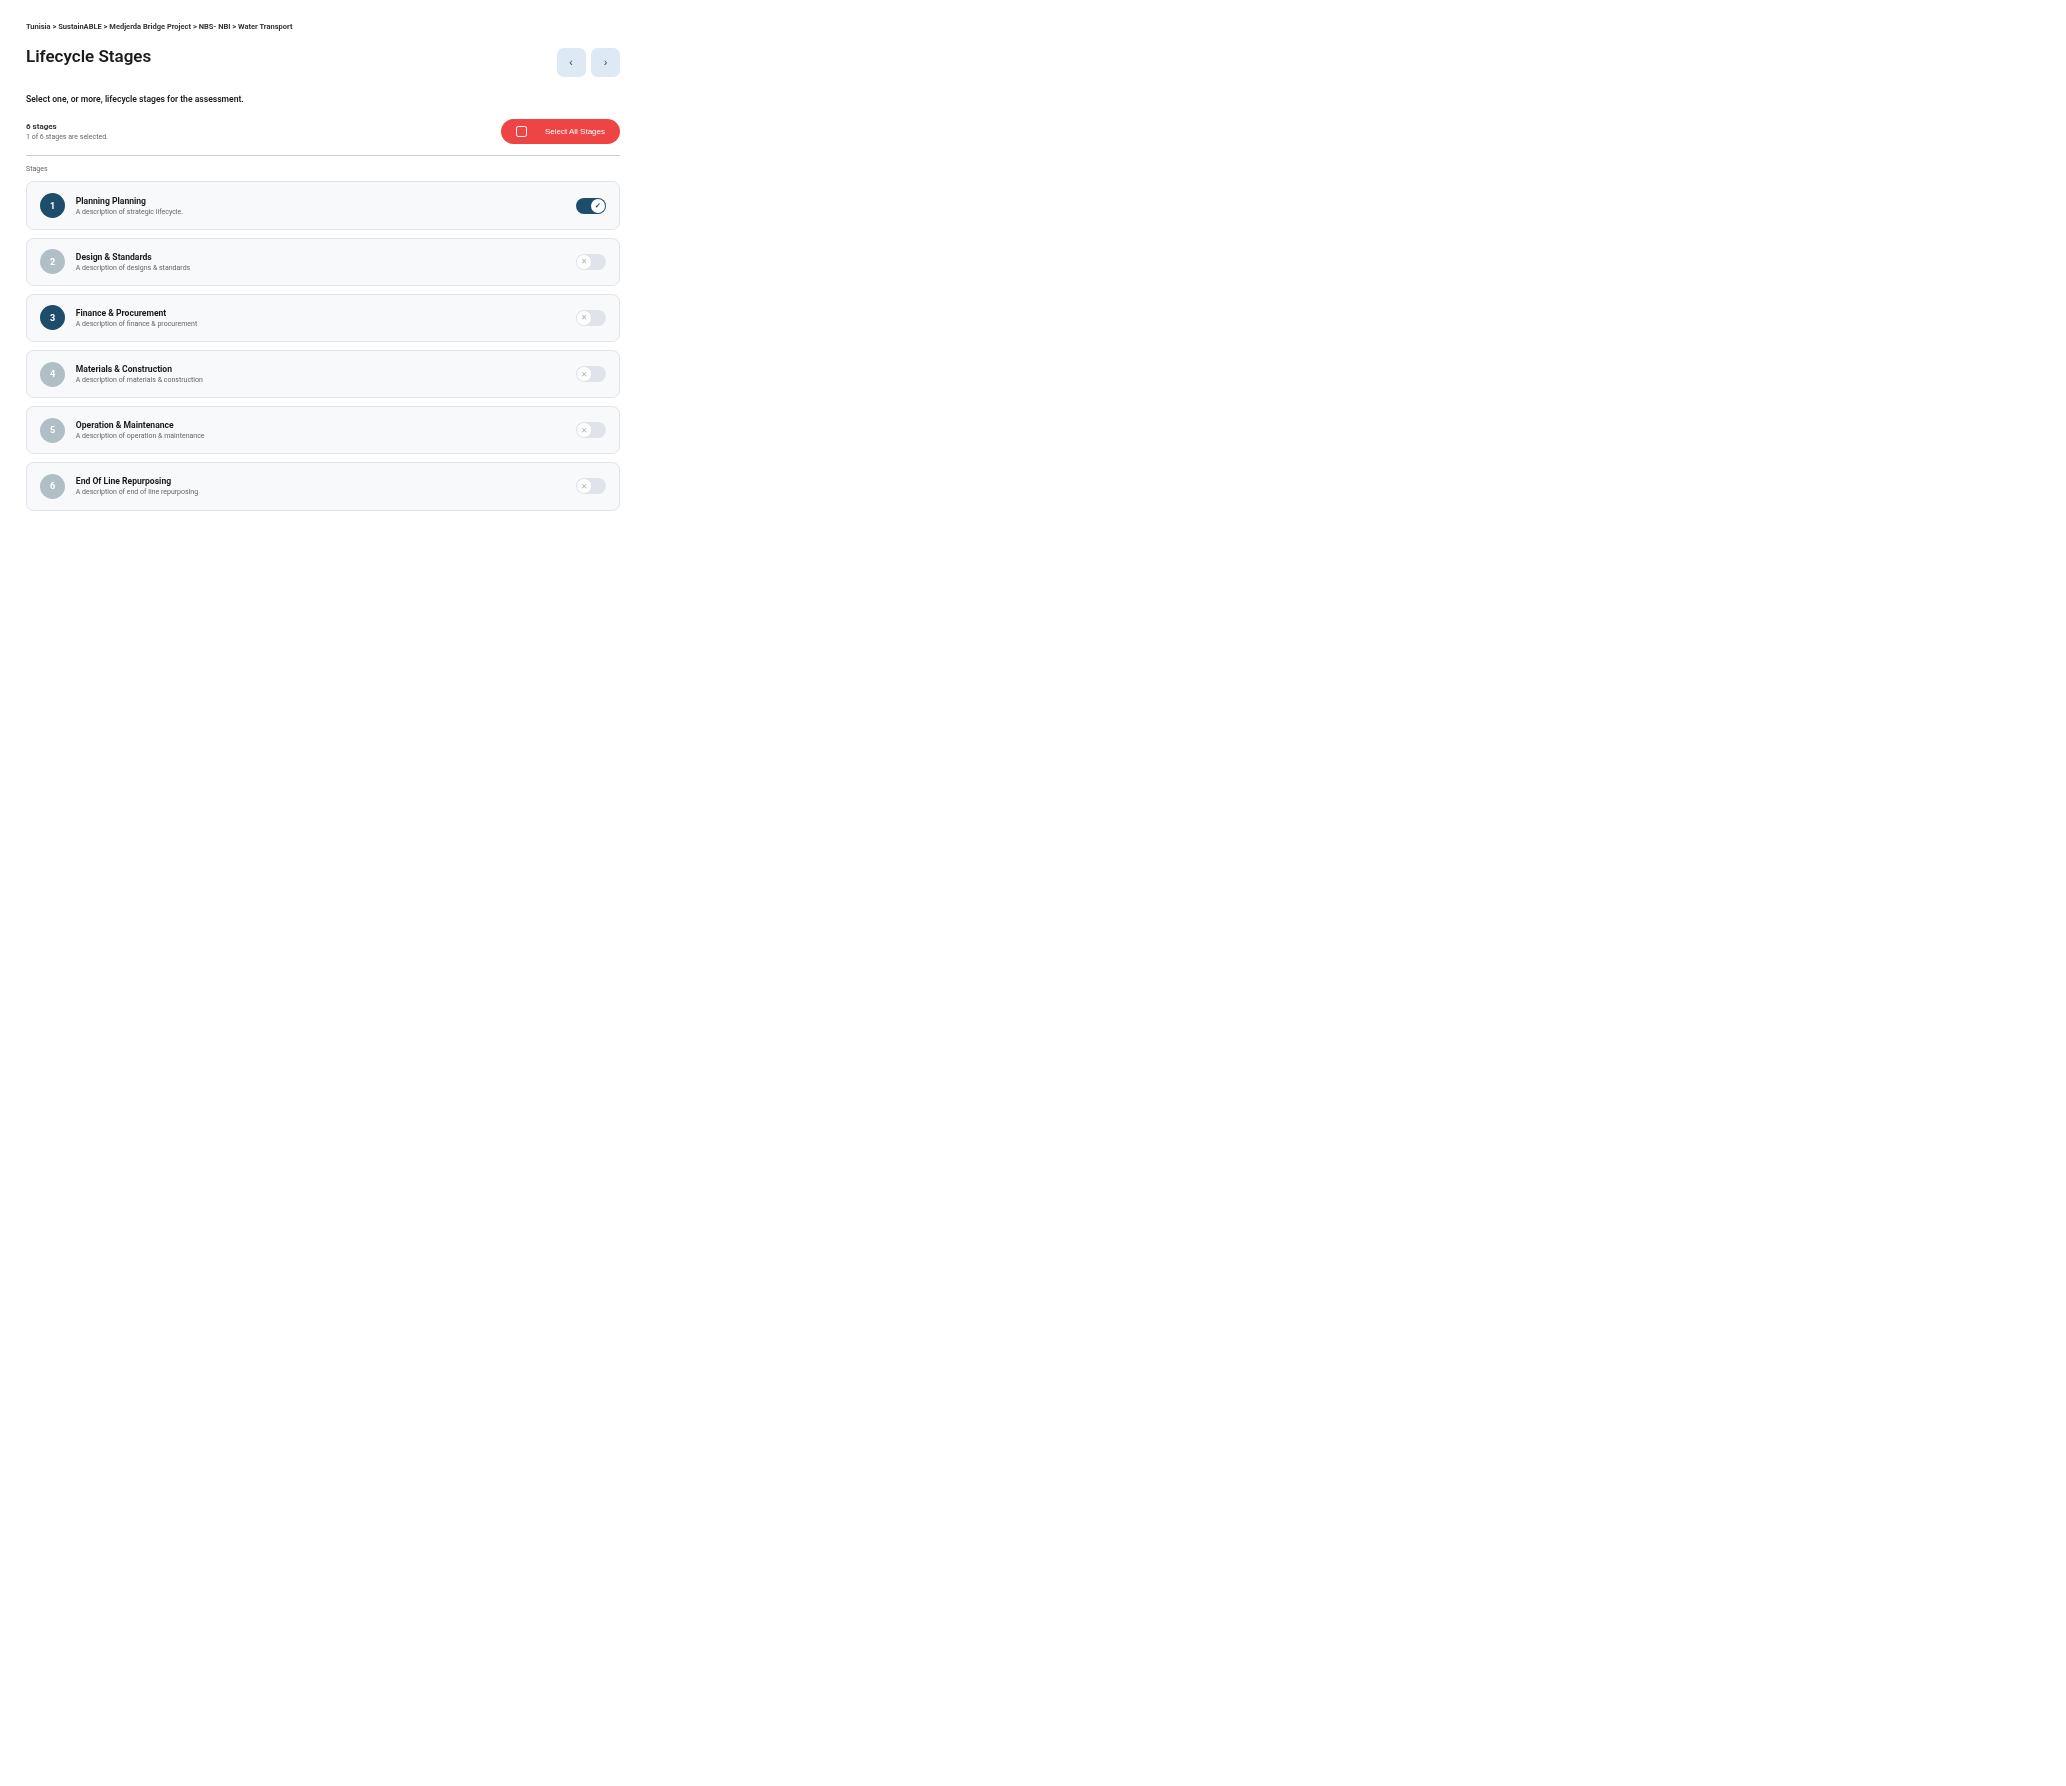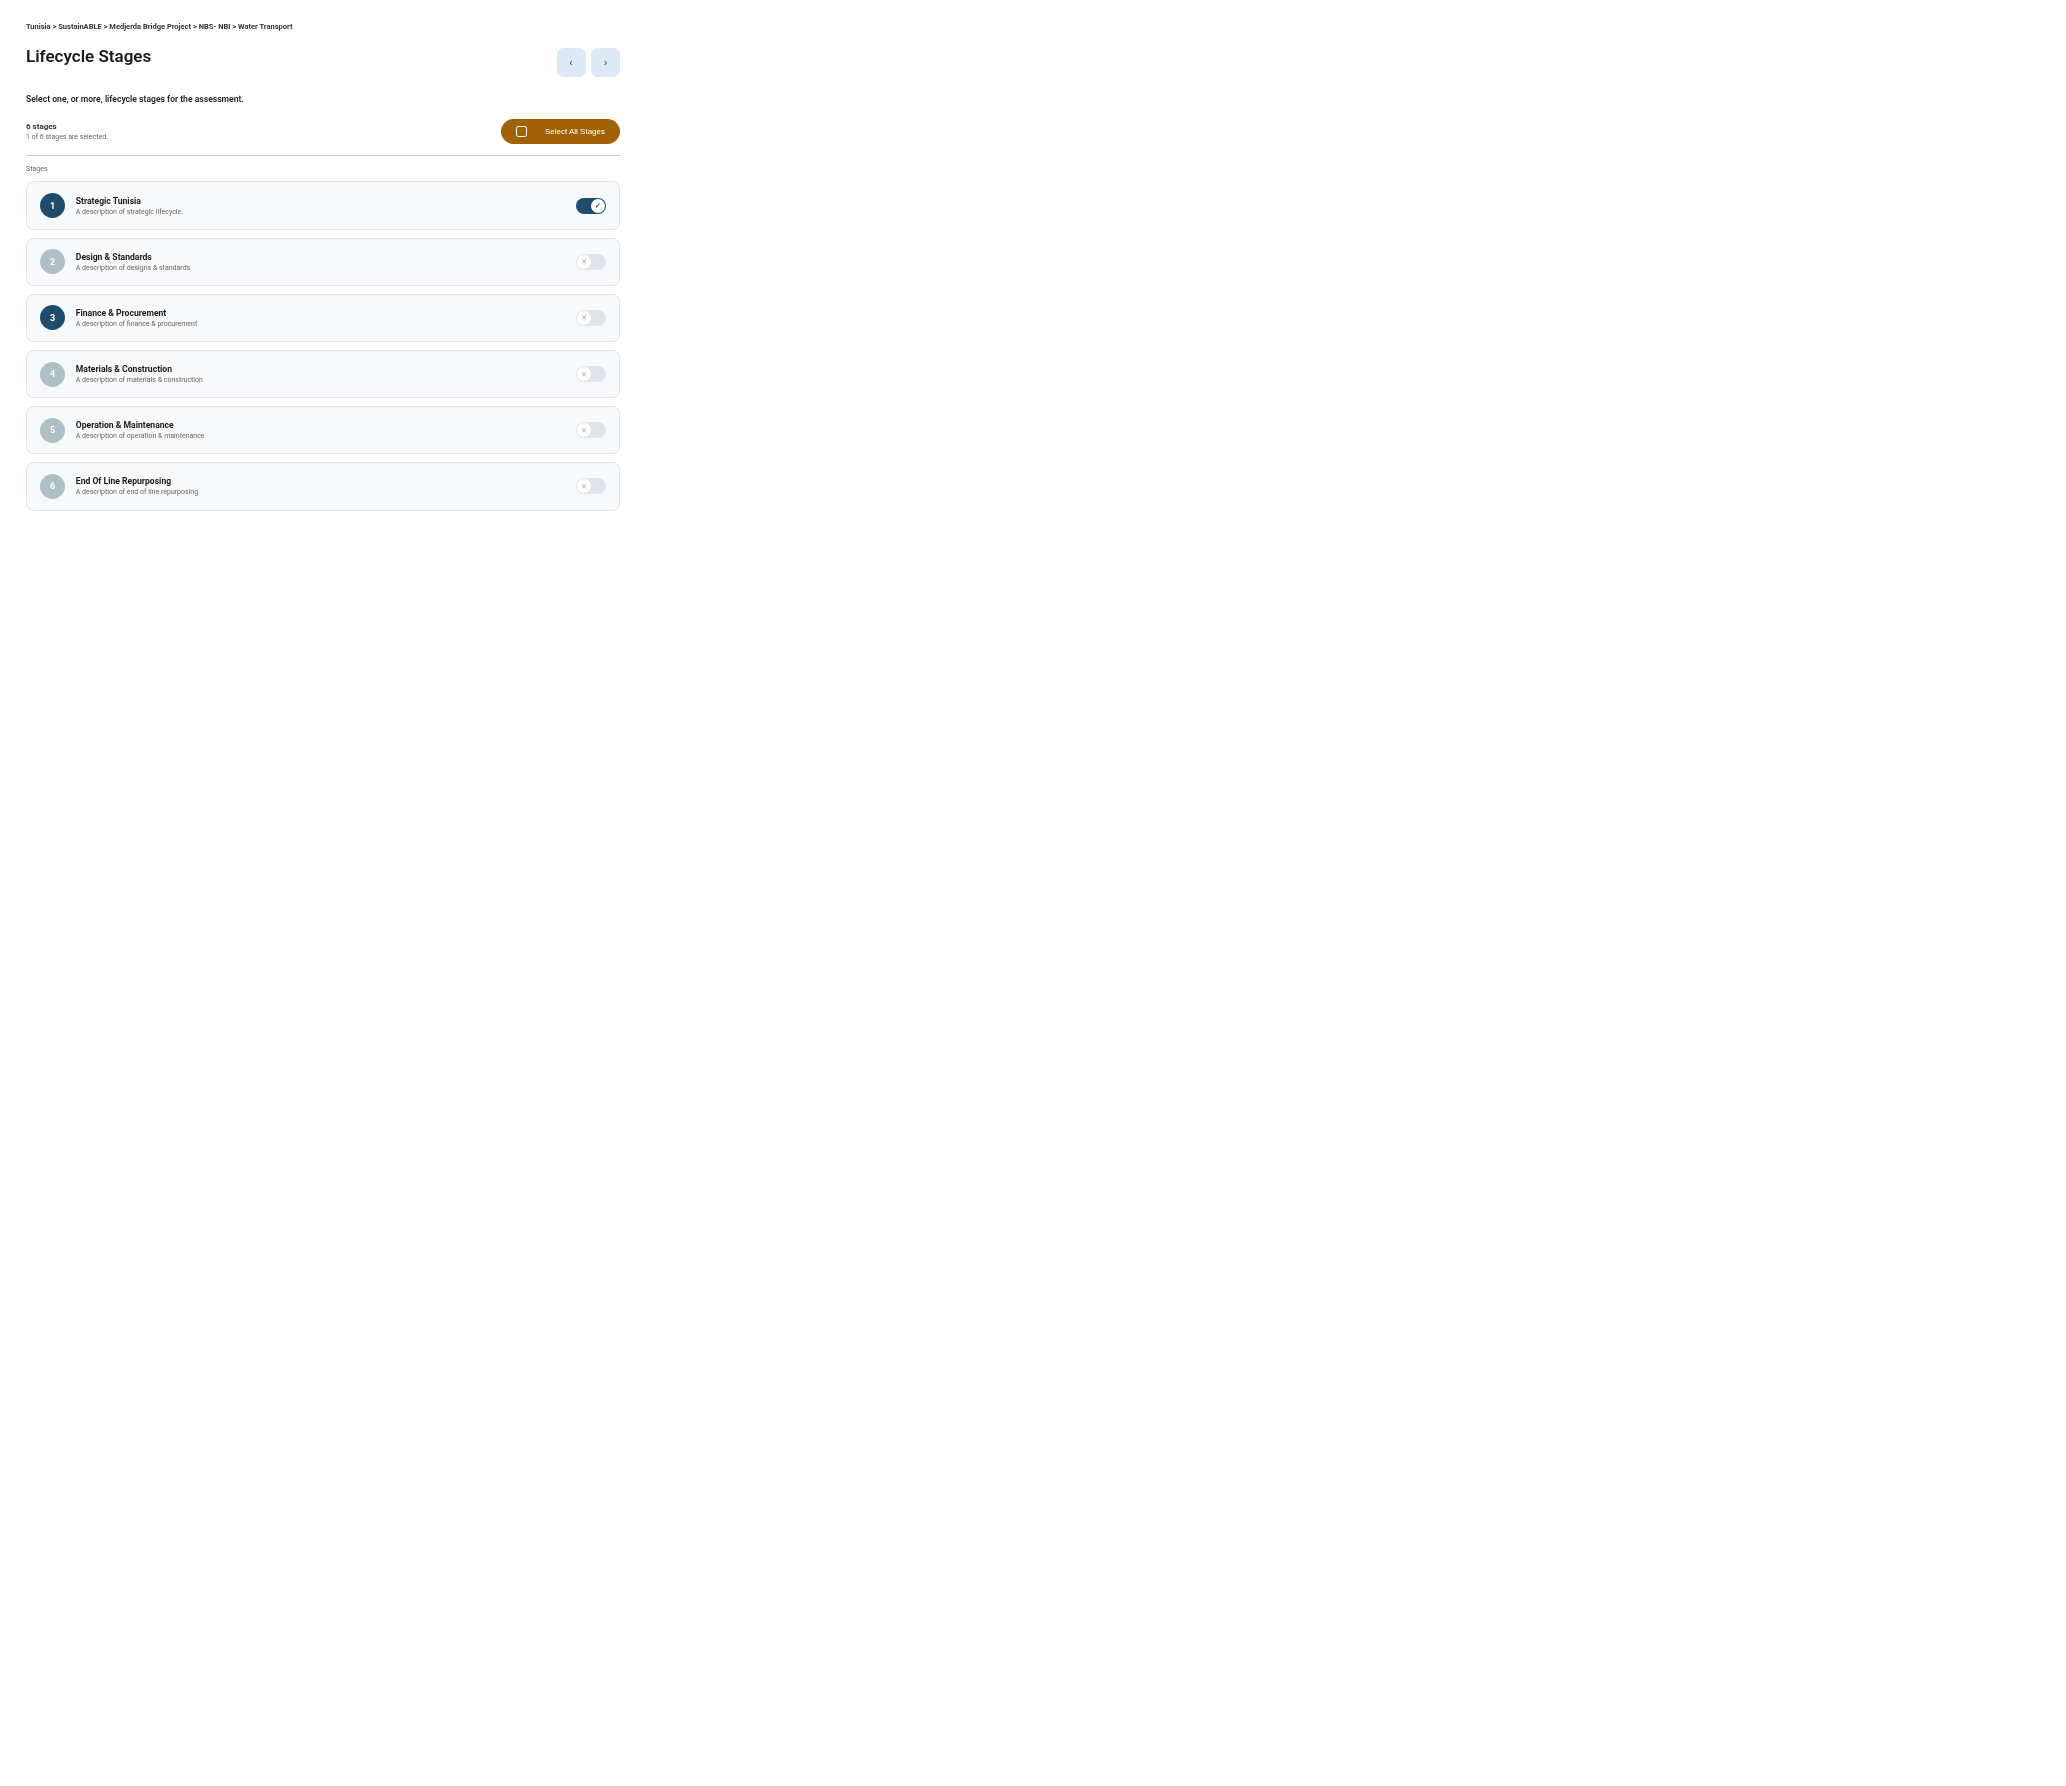--- a/index.html
+++ b/index.html
@@ -86,21 +86,21 @@
     .stages-count .count-sub {
       font-size: 7px;
       color: #666;
       margin-top: 19px;
     }
 
     .select-all-btn {
       display: flex;
       align-items: center;
       gap: 18px;
-      background: #a16207;
+      background: #ef4444;
       color: #fff;
       border: none;
       border-radius: 15px;
       padding: 7.5px 15px;
       font-size: 8px;
       font-weight: 500;
       cursor: pointer;
     }
 
     .select-all-btn .checkbox-icon {
@@ -258,21 +258,21 @@
 </div>
 
 <hr class="divider">
 
 <div class="stages-label">Stages</div>
 
 <div class="stage-list" id="stage-list">
 <div class="stage-card">
       <div class="stage-number active">1</div>
       <div class="stage-content">
-        <div class="stage-name">Strategic Tunisia</div>
+        <div class="stage-name">Planning Planning</div>
         <div class="stage-desc">A description of strategic lifecycle.</div>
       </div>
       <div class="toggle-wrap">
         <div class="toggle on">
           <div class="toggle-knob">✓</div>
         </div>
       </div>
     </div>
     <div class="stage-card">
       <div class="stage-number inactive">2</div>

